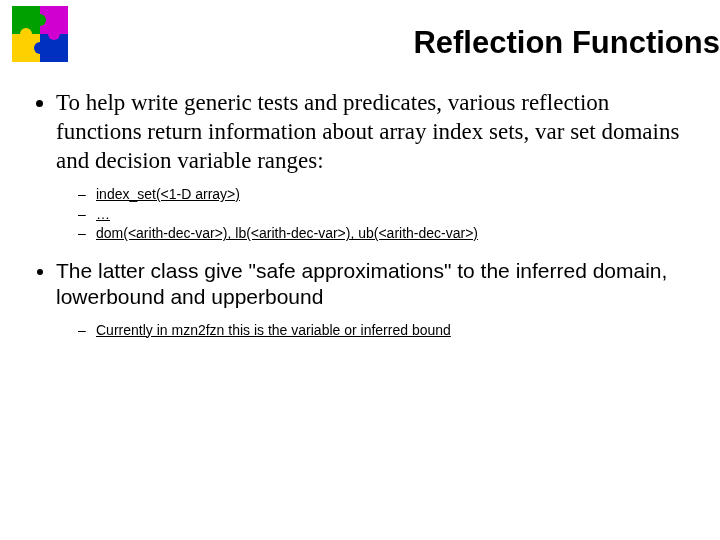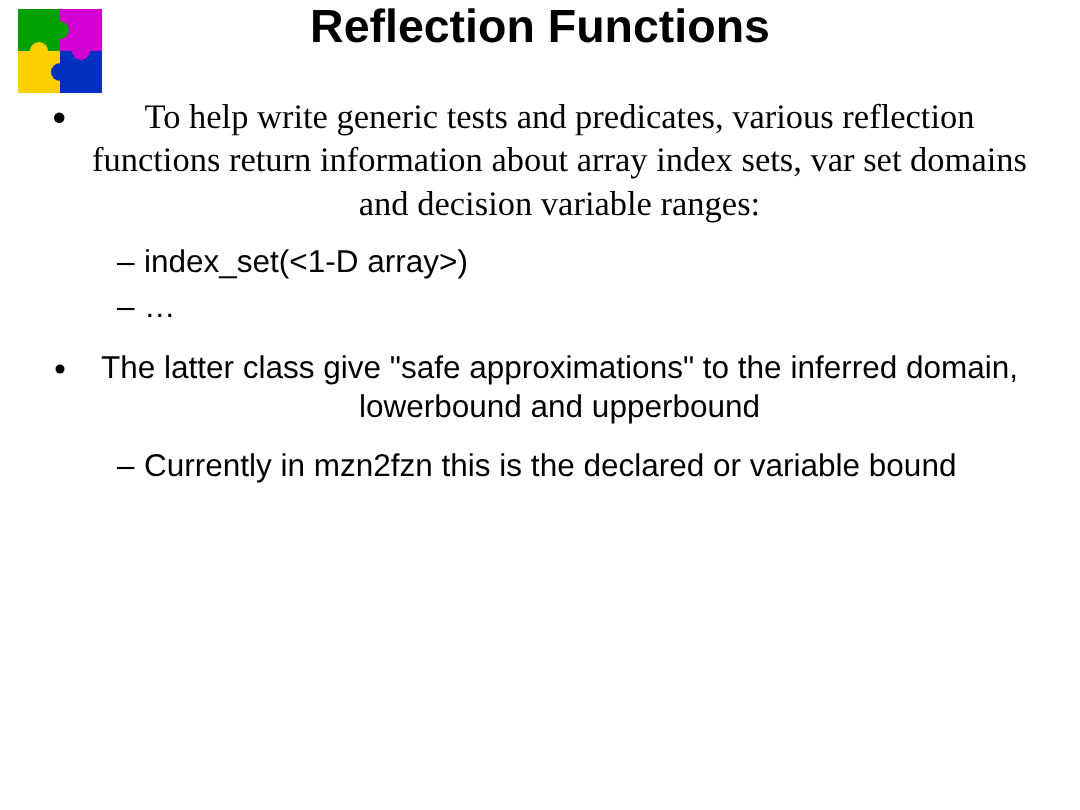--- a/index.html
+++ b/index.html
@@ -16,54 +16,54 @@
   .logo {
     position: absolute;
     top: 6px;
     left: 12px;
     width: 56px;
     height: 56px;
   }
   .title {
     font-weight: bold;
     font-size: 31px;
-    text-align: center;
-    padding-top: 0;
+    text-align: right;
+    padding-top: 25px;
     padding-bottom: 28px;
   }
   .content {
     padding: 0 30px 0 30px;
   }
   ul.level1 {
     list-style-type: disc;
     margin: 0;
     padding-left: 26px;
   }
   ul.level1 > li {
     font-family: "Times New Roman", Times, serif;
     font-size: 23px;
     line-height: 1.25;
     margin-bottom: 6px;
-    text-align: center;
   }
   ul.level1 > li.arial {
     font-family: Arial, Helvetica, sans-serif;
     font-size: 21px;
   }
   ul.level2 {
     list-style: none;
     margin: 10px 0 14px 0;
     padding-left: 22px;
   }
   ul.level2 > li {
     font-family: Arial, Helvetica, sans-serif;
-    font-size: 21px;
+    font-size: 14px;
     line-height: 1.4;
     position: relative;
     padding-left: 18px;
+    text-decoration: underline;
   }
   ul.level2 > li::before {
     content: "–";
     position: absolute;
     left: 0;
     top: 0;
   }
 </style>
 </head>
 <body>
@@ -83,20 +83,21 @@
 
 <div class="title">Reflection Functions</div>
 
 <div class="content">
   <ul class="level1">
     <li>To help write generic tests and predicates, various reflection functions return information about array index sets, var set domains and decision variable ranges:</li>
   </ul>
   <ul class="level2" style="margin-left:26px;">
     <li>index_set(&lt;1-D array&gt;)</li>
     <li>…</li>
+    <li>dom(&lt;arith-dec-var&gt;), lb(&lt;arith-dec-var&gt;), ub(&lt;arith-dec-var&gt;)</li>
   </ul>
   <ul class="level1">
     <li class="arial">The latter class give "safe approximations" to the inferred domain, lowerbound and upperbound</li>
   </ul>
   <ul class="level2" style="margin-left:26px;">
-    <li>Currently in mzn2fzn this is the declared or variable bound</li>
+    <li>Currently in mzn2fzn this is the variable or inferred bound</li>
   </ul>
 </div>
 
 </body></html>

